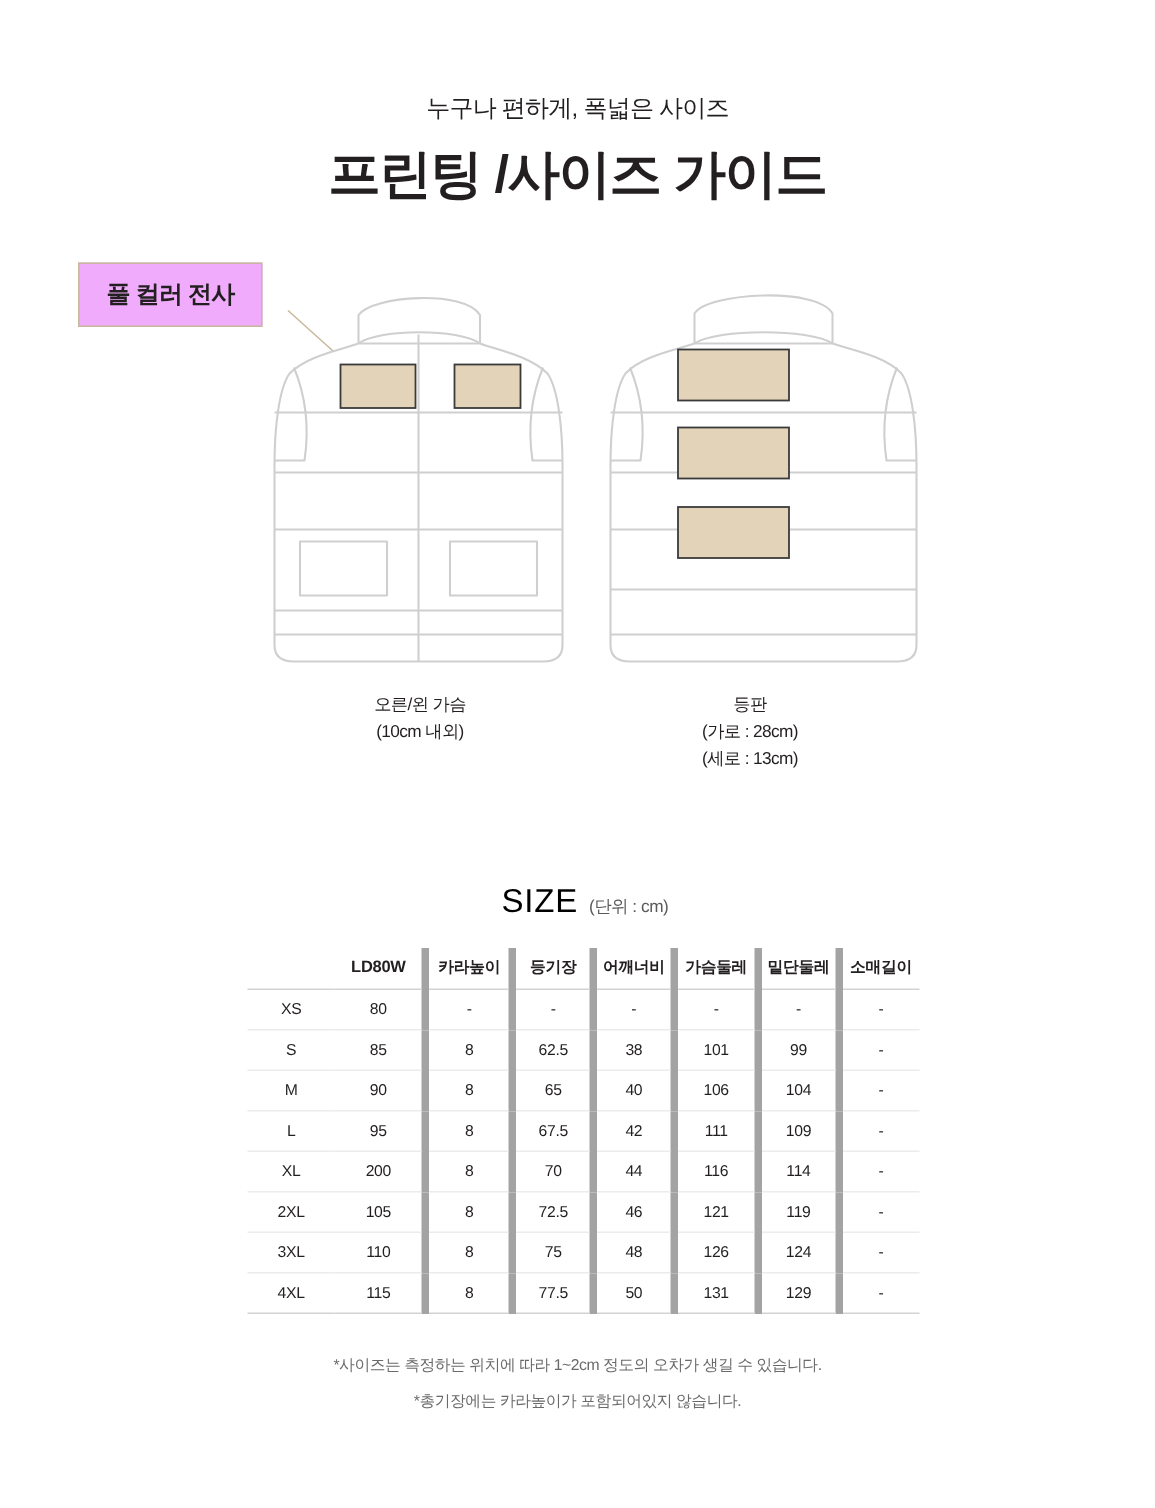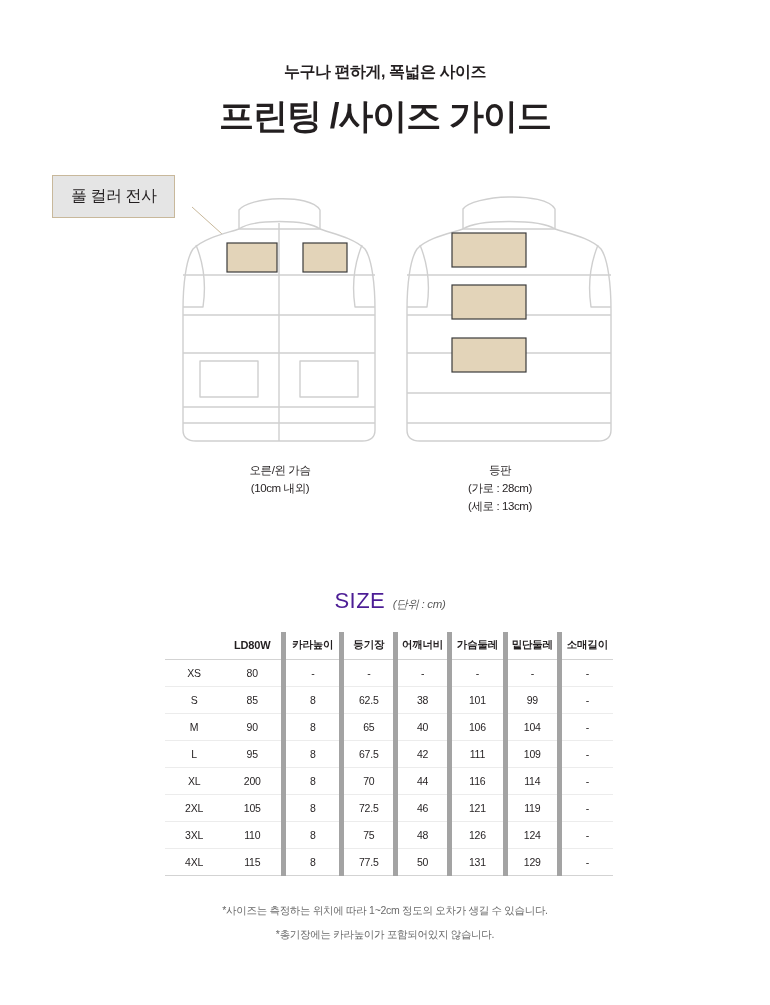--- a/index.html
+++ b/index.html
@@ -11,42 +11,42 @@
     font-family: "Liberation Sans", sans-serif;
     color: #231f20;
     position: relative;
     overflow: hidden;
   }
 
   
   .header { text-align: center; padding-top: 62px; }
   .header .sub {
     font-size: 16px;
-    font-weight: bold;
+    font-weight: normal;
     letter-spacing: -0.5px;
     color: #231f20;
   }
   .header .title {
     font-size: 35px;
     font-weight: bold;
     letter-spacing: -1px;
     margin-top: 10px;
     color: #231f20;
   }
 
   
   .callout {
     position: absolute;
     left: 52px;
     top: 175px;
     border: 1px solid #c8b89b;
-    background: #e5e5e5;
+    background: #f0abfc;
     padding: 10px 18px;
     font-size: 16px;
-    font-weight: normal;
+    font-weight: bold;
     letter-spacing: -0.5px;
     color: #231f20;
   }
 
   
   .illus-wrap {
     position: absolute;
     left: 0;
     top: 175px;
     width: 770px;
@@ -71,29 +71,28 @@
   .size-head {
     position: absolute;
     top: 588px;
     left: 0;
     width: 770px;
     text-align: center;
   }
   .size-head .size-word {
     font-size: 22px;
     letter-spacing: 0.5px;
-    color: #4c1d95;
+    color: #000000;
     margin-left: 10px;
   }
   .size-head .unit {
     font-size: 11.5px;
     color: #5a5a5a;
     letter-spacing: -0.3px;
     margin-left: 3px;
-    font-style: italic;
   }
 
   
   .table-wrap {
     position: absolute;
     top: 632px;
     left: 165px;
     width: 448px;
   }
   table.size-table {

